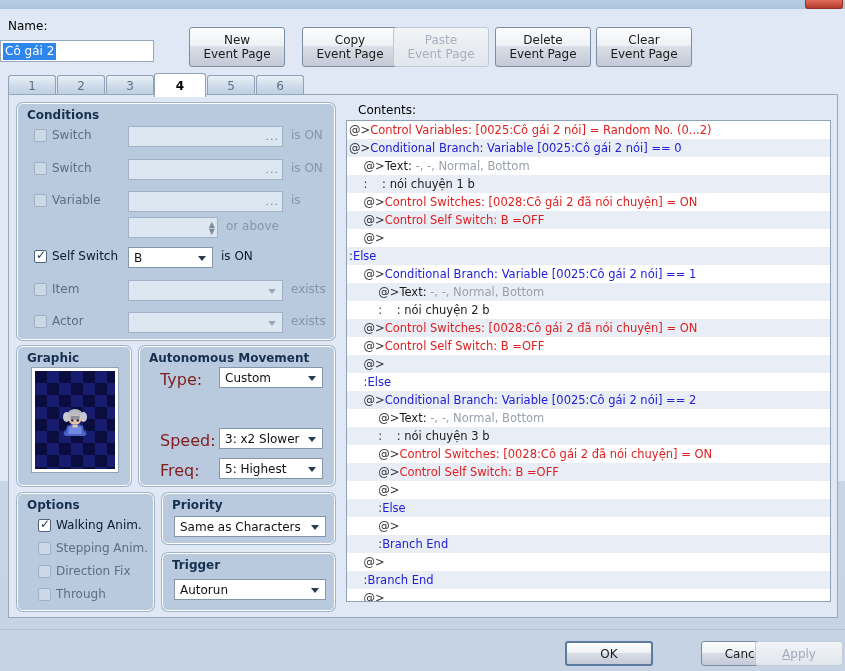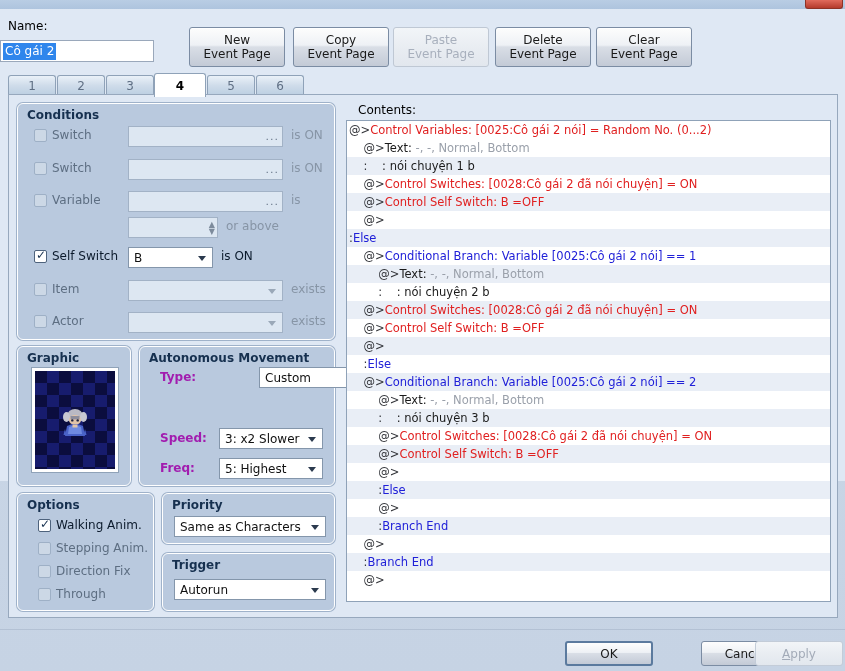--- a/index.html
+++ b/index.html
@@ -55,21 +55,21 @@
     color:#1a1a1a; font-size:12px; line-height:14px;
     display:flex; flex-direction:column; align-items:center; justify-content:center;
     box-shadow: inset 0 1px 0 #ffffff;
   }
   .pagebtn.disabled {
     color:#a8b0bd;
     background: linear-gradient(180deg,#f2f5f8 0%,#e9edf2 50%,#e2e7ee 100%);
     border-color:#bfc8d4; box-shadow:none;
   }
   #btn-new   { left:189px; }
-  #btn-copy  { left:293px; }
+  #btn-copy  { left:302px; }
   #btn-paste { left:393px; }
   #btn-del   { left:495px; }
   #btn-clear { left:596px; }
 
   
   .tabstrip { position:absolute; left:8px; top:64px; width:830px; height:22px; }
   .tab {
     position:absolute; top:2px; height:20px; width:48px;
     background: linear-gradient(180deg,#eaf1f8 0%,#cfdcea 50%,#bccfe2 100%);
     border:1px solid #8fa2b8; border-bottom:none;
@@ -173,21 +173,21 @@
   .sprite { position:absolute; left:27px; top:36px; width:26px; height:30px; }
 
   
   .mrbtn {
     position:absolute; left:79px; top:46px; width:104px; height:22px;
     background: linear-gradient(180deg,#fdfdfd 0%,#eef1f5 45%,#d9dee6 50%,#c3cad6 100%);
     border:1px solid #7b8ca3; border-radius:3px;
     display:flex; align-items:center; justify-content:center;
     font-size:12px; color:#1a1a1a;
   }
-  .fieldlbl { position:absolute; font-size:12px; color:#a21caf;font-weight:bold; }
+  .fieldlbl { position:absolute; font-size:16px; color:#7f1d1d; }
 
   
   .contents-label { position:absolute; left:337px; top:8px; font-size:12px; color:#000;margin-left:12px; }
   .contents-box {
     position:absolute; left:337px; top:25px; width:485px; height:482px;
     background:#ffffff; border:1px solid #8fa2b8; overflow:hidden;
   }
   .crow {
     height:18px; line-height:18px; white-space:pre;
     font-family:"DejaVu Sans","Liberation Sans",sans-serif; font-size:11.5px;
@@ -344,21 +344,21 @@
               <path d="M23 22 l1.5 6 h-3 z" fill="#4a63c8"></path>
             </svg>
           </div>
         </div>
       </div>
 
       <div class="group" id="grp-autonomous">
         <div class="gtitle">Autonomous Movement</div>
 
         <div class="fieldlbl" style="left:20px; top:23px;">Type:</div>
-        <div class="combo" style="left:79px; top:20px; width:104px;margin-left:40px;">
+        <div class="combo" style="left:79px; top:20px; width:104px;">
           <span>Custom</span>
           <span class="arrow"></span>
         </div>
 
 
         <div class="fieldlbl" style="left:20px; top:84px;">Speed:</div>
         <div class="combo" style="left:79px; top:81px; width:104px;">
           <span>3: x2 Slower</span>
           <span class="arrow"></span>
         </div>
@@ -398,20 +398,21 @@
         <div class="gtitle">Trigger</div>
         <div class="combo" style="left:11px; top:25px; width:152px;">
           <span>Autorun</span>
           <span class="arrow"></span>
         </div>
       </div>
 
       <div class="contents-label">Contents:</div>
       <div class="contents-box" id="contents-box">
           <div class="crow"><span class="at">@&gt;</span><span class="red">Control Variables: [0025:Cô gái 2 nói] = Random No. (0...2)</span></div>
+          <div class="crow alt"><span class="at">@&gt;</span><span class="blue">Conditional Branch: Variable [0025:Cô gái 2 nói] == 0</span></div>
           <div class="crow"><span class="at">&nbsp;&nbsp;&nbsp;&nbsp;@&gt;</span><span class="black">Text: </span><span class="grey">-, -, Normal, Bottom</span></div>
           <div class="crow alt"><span class="at">&nbsp;&nbsp;&nbsp;&nbsp;:</span><span class="black">    : nói chuyện 1 b</span></div>
           <div class="crow"><span class="at">&nbsp;&nbsp;&nbsp;&nbsp;@&gt;</span><span class="red">Control Switches: [0028:Cô gái 2 đã nói chuyện] = ON</span></div>
           <div class="crow alt"><span class="at">&nbsp;&nbsp;&nbsp;&nbsp;@&gt;</span><span class="red">Control Self Switch: B =OFF</span></div>
           <div class="crow"><span class="at">&nbsp;&nbsp;&nbsp;&nbsp;@&gt;</span></div>
           <div class="crow alt"><span class="at">:</span><span class="blue">Else</span></div>
           <div class="crow"><span class="at">&nbsp;&nbsp;&nbsp;&nbsp;@&gt;</span><span class="blue">Conditional Branch: Variable [0025:Cô gái 2 nói] == 1</span></div>
           <div class="crow alt"><span class="at">&nbsp;&nbsp;&nbsp;&nbsp;&nbsp;&nbsp;&nbsp;&nbsp;@&gt;</span><span class="black">Text: </span><span class="grey">-, -, Normal, Bottom</span></div>
           <div class="crow"><span class="at">&nbsp;&nbsp;&nbsp;&nbsp;&nbsp;&nbsp;&nbsp;&nbsp;:</span><span class="black">    : nói chuyện 2 b</span></div>
           <div class="crow alt"><span class="at">&nbsp;&nbsp;&nbsp;&nbsp;@&gt;</span><span class="red">Control Switches: [0028:Cô gái 2 đã nói chuyện] = ON</span></div>

